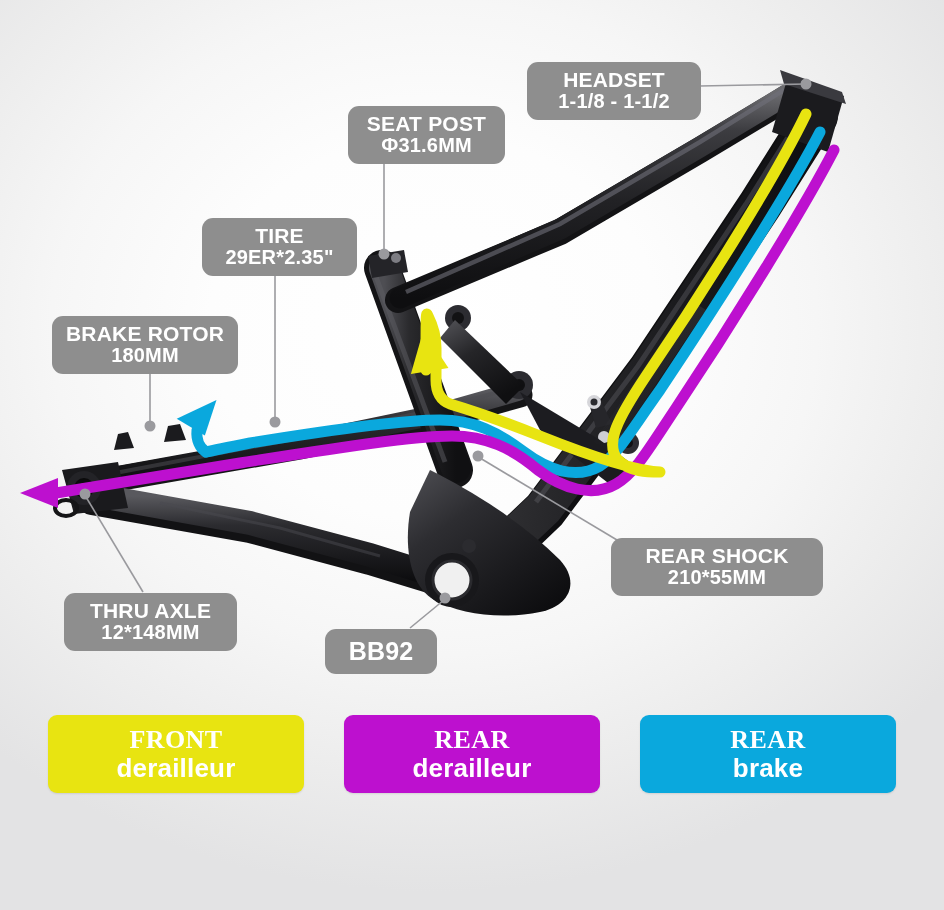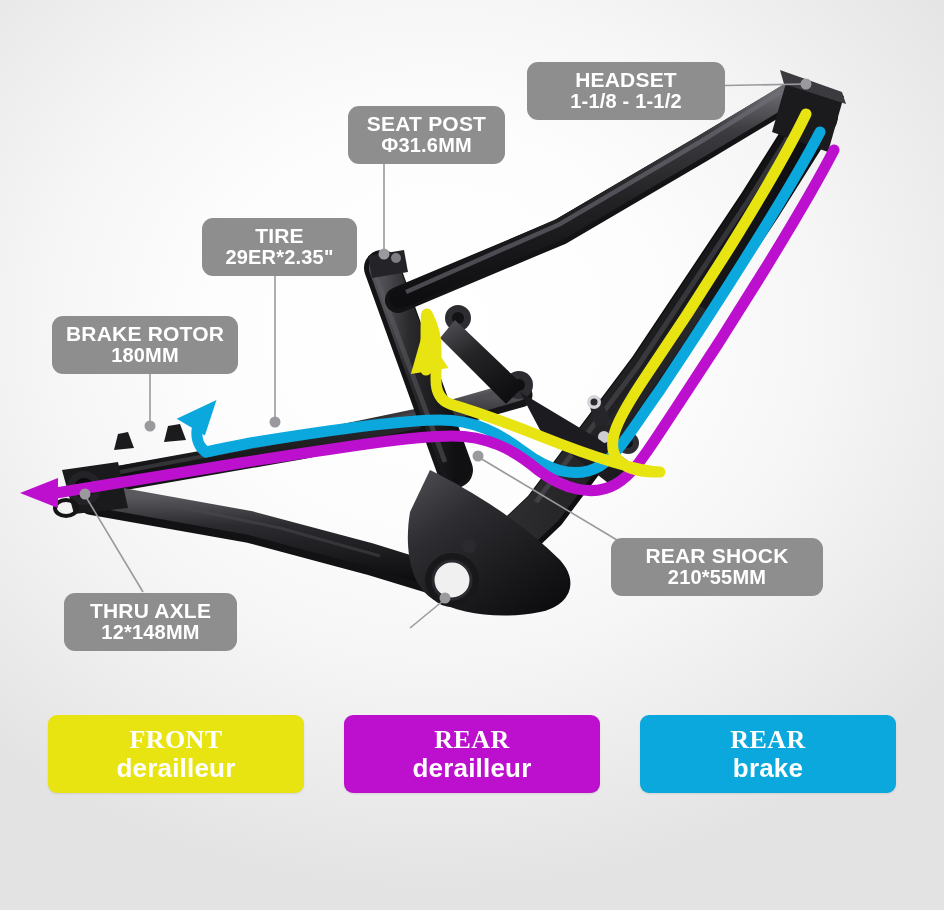--- a/index.html
+++ b/index.html
@@ -262,21 +262,21 @@
       <circle cx="85" cy="494" r="5.5" fill="#9a9a9e" stroke="none"></circle>
 
       <line x1="410" y1="628" x2="444" y2="600"></line>
       <circle cx="445" cy="598" r="5.5" fill="#9a9a9e" stroke="none"></circle>
 
       <line x1="617" y1="540" x2="480" y2="458"></line>
       <circle cx="478" cy="456" r="5.5" fill="#9a9a9e" stroke="none"></circle>
     </g>
   </svg>
 
-  <div class="callout" id="co-headset" style="left: 527px; top: 62px; width: 198px; min-height: 49px;">
+  <div class="callout" id="co-headset" style="left: 527px; top: 62px; width: 174px; min-height: 49px;">
     <span class="l1">HEADSET</span>
     <span class="l2">1-1/8 - 1-1/2</span>
   </div>
 
   <div class="callout" id="co-seatpost" style="left: 305px; top: 106px; width: 157px; min-height: 49px; margin-left: 43px;">
     <span class="l1">SEAT POST</span>
     <span class="l2">Ф31.6MM</span>
   </div>
 
   <div class="callout" id="co-tire" style="left: 202px; top: 218px; width: 155px; min-height: 49px;">
@@ -287,20 +287,23 @@
   <div class="callout" id="co-rotor" style="left: 52px; top: 316px; width: 186px; min-height: 49px;">
     <span class="l1">BRAKE ROTOR</span>
     <span class="l2">180MM</span>
   </div>
 
   <div class="callout" id="co-axle" style="left: 64px; top: 593px; width: 173px; min-height: 49px;">
     <span class="l1">THRU AXLE</span>
     <span class="l2">12*148MM</span>
   </div>
 
+  <div class="callout single" id="co-bb" style="left: 325px; top: 629px; width: 112px; min-height: 42px;">
+    <span class="l1">BB92</span>
+  </div>
 
   <div class="callout" id="co-shock" style="left: 611px; top: 538px; width: 212px; min-height: 49px;">
     <span class="l1">REAR SHOCK</span>
     <span class="l2">210*55MM</span>
   </div>
 
   <div id="legend">
     <div class="legend-box" id="lg-0" style="background: rgb(232, 228, 17);">
       <span class="top">FRONT</span>
       <span class="bot">derailleur</span>

